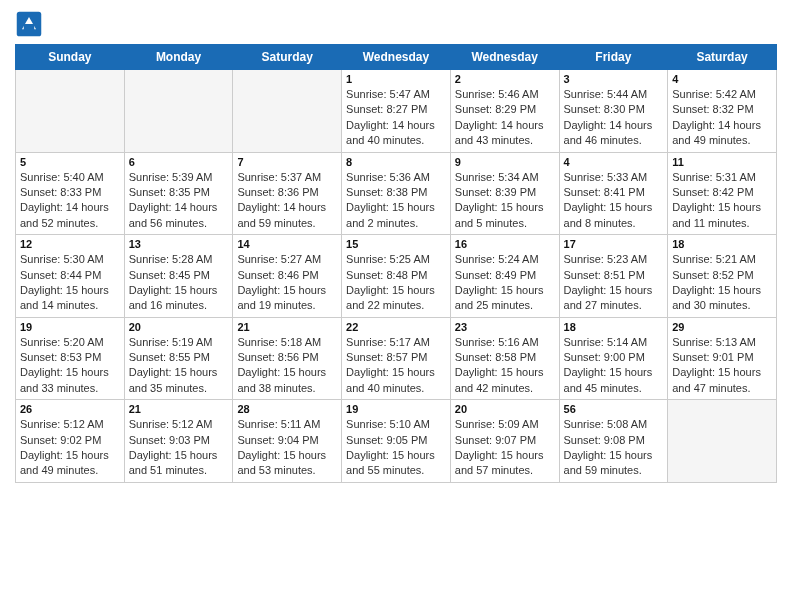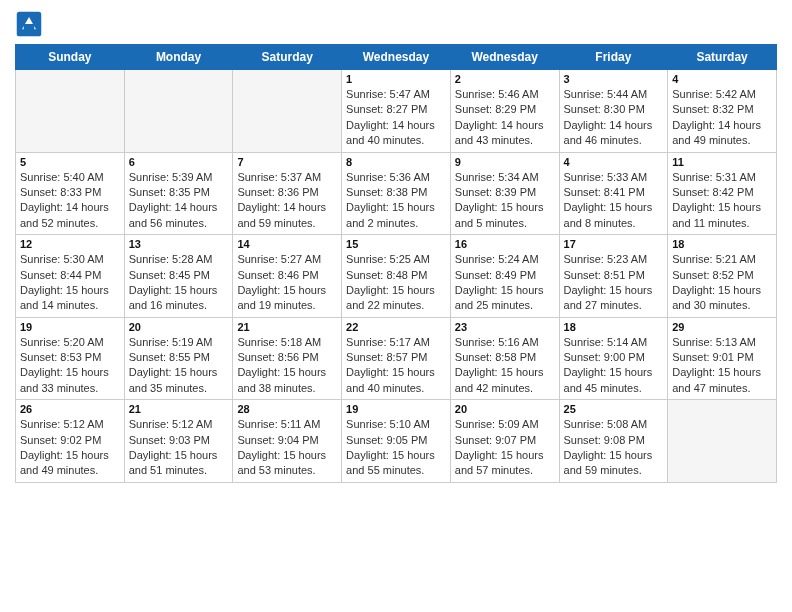--- a/index.html
+++ b/index.html
@@ -253,20 +253,20 @@
           </td>
           <td>
             <div class="day-num">19</div>
             <div class="day-info">Sunrise: 5:10 AM<br>Sunset: 9:05 PM<br>Daylight: 15 hours and 55 minutes.</div>
           </td>
           <td>
             <div class="day-num">20</div>
             <div class="day-info">Sunrise: 5:09 AM<br>Sunset: 9:07 PM<br>Daylight: 15 hours and 57 minutes.</div>
           </td>
           <td>
-            <div class="day-num">25</div>
+            <div class="day-num">56</div>
             <div class="day-info">Sunrise: 5:08 AM<br>Sunset: 9:08 PM<br>Daylight: 15 hours and 59 minutes.</div>
           </td>
           <td class="empty"></td>
         </tr>
       </tbody>
   </table>
 </div>
 
 </body></html>

